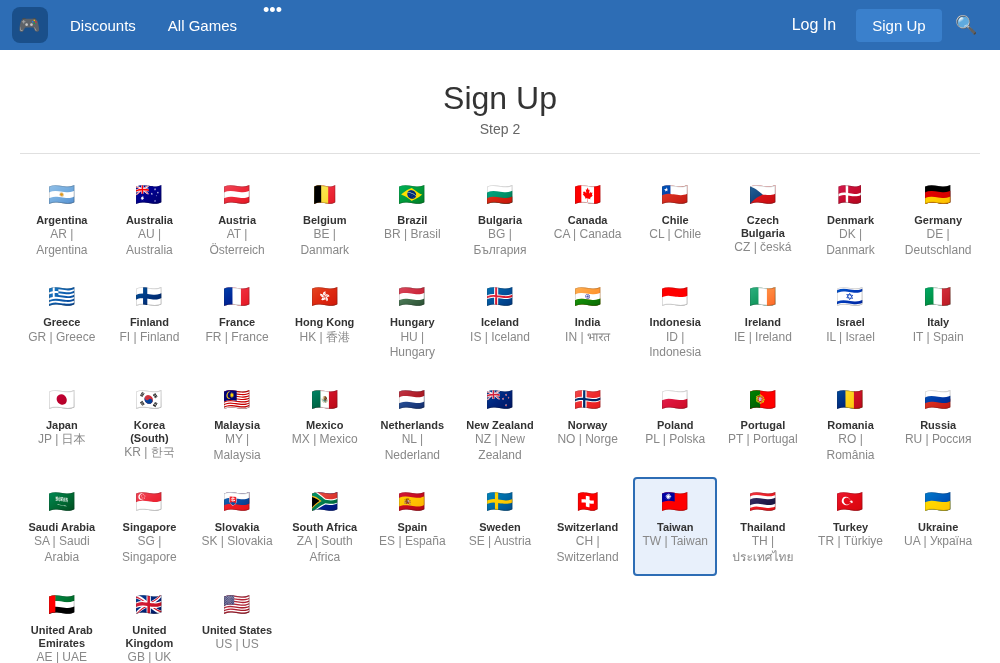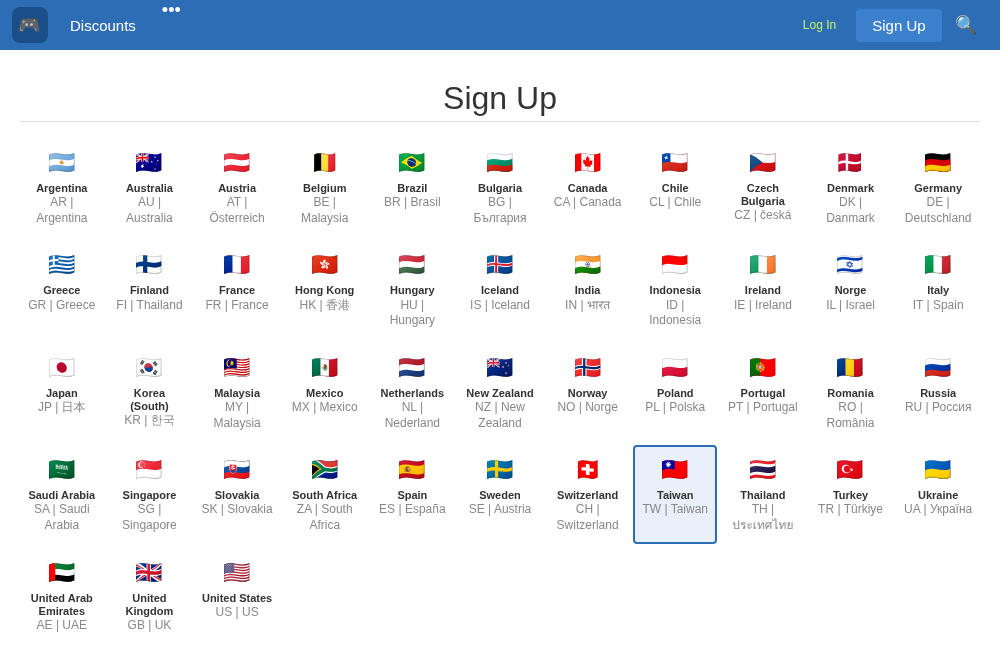--- a/index.html
+++ b/index.html
@@ -25,22 +25,22 @@
     .nav-links { display: flex; gap: 0; flex: 1; }
     .nav-link {
       color: white; text-decoration: none;
       padding: 13px 16px; height: 50px;
       display: flex; align-items: center;
       font-size: 15px; cursor: pointer;
     }
     .nav-dots { color: white; font-size: 18px; padding: 0 10px; cursor: pointer; }
     .nav-right { display: flex; align-items: center; gap: 4px; margin-left: auto; }
     .nav-btn-login {
-      color: #bef264; background: transparent; border: none;
-      padding: 8px 16px; font-size: 12px; cursor: pointer;
+      color: #ffffff; background: transparent; border: none;
+      padding: 8px 16px; font-size: 16px; cursor: pointer;
       border-radius: 4px;
     }
     .nav-btn-signup {
       background: #3a80cc; color: white; border: none;
       padding: 8px 16px; font-size: 15px; cursor: pointer;
       border-radius: 4px;
     }
     .nav-search {
       background: transparent; border: none; color: white;
       font-size: 18px; cursor: pointer; padding: 8px 10px;
@@ -119,31 +119,33 @@
   </style>
 </head>
 <body>
 
 <nav>
   <div class="nav-logo">
     <span>🎮</span>
   </div>
   <div class="nav-links">
     <a class="nav-link">Discounts</a>
+    <a class="nav-link">All Games</a>
     <span class="nav-dots">•••</span>
   </div>
   <div class="nav-right">
     <button class="nav-btn-login">Log In</button>
     <button class="nav-btn-signup">Sign Up</button>
     <button class="nav-search">🔍</button>
   </div>
 </nav>
 
 <div class="main-content">
   <h1 class="page-title">Sign Up</h1>
+  <p class="page-step">Step 2</p>
   <hr class="divider">
 
   <div class="countries-grid" id="countries-grid">
   <div class="country-item">
         <div class="flag">🇦🇷</div>
         <div class="country-name">Argentina</div>
         <div class="country-code">AR | Argentina</div>
       </div>
       <div class="country-item">
         <div class="flag">🇦🇺</div>
@@ -151,21 +153,21 @@
         <div class="country-code">AU | Australia</div>
       </div>
       <div class="country-item">
         <div class="flag">🇦🇹</div>
         <div class="country-name">Austria</div>
         <div class="country-code">AT | Österreich</div>
       </div>
       <div class="country-item">
         <div class="flag">🇧🇪</div>
         <div class="country-name">Belgium</div>
-        <div class="country-code">BE | Malaysia</div>
+        <div class="country-code">BE | Danmark</div>
       </div>
       <div class="country-item">
         <div class="flag">🇧🇷</div>
         <div class="country-name">Brazil</div>
         <div class="country-code">BR | Brasil</div>
       </div>
       <div class="country-item">
         <div class="flag">🇧🇬</div>
         <div class="country-name">Bulgaria</div>
         <div class="country-code">BG | България</div>
@@ -196,21 +198,21 @@
         <div class="country-code">DE | Deutschland</div>
       </div>
       <div class="country-item">
         <div class="flag">🇬🇷</div>
         <div class="country-name">Greece</div>
         <div class="country-code">GR | Greece</div>
       </div>
       <div class="country-item">
         <div class="flag">🇫🇮</div>
         <div class="country-name">Finland</div>
-        <div class="country-code">FI | Thailand</div>
+        <div class="country-code">FI | Finland</div>
       </div>
       <div class="country-item">
         <div class="flag">🇫🇷</div>
         <div class="country-name">France</div>
         <div class="country-code">FR | France</div>
       </div>
       <div class="country-item">
         <div class="flag">🇭🇰</div>
         <div class="country-name">Hong Kong</div>
         <div class="country-code">HK | 香港</div>
@@ -235,21 +237,21 @@
         <div class="country-name">Indonesia</div>
         <div class="country-code">ID | Indonesia</div>
       </div>
       <div class="country-item">
         <div class="flag">🇮🇪</div>
         <div class="country-name">Ireland</div>
         <div class="country-code">IE | Ireland</div>
       </div>
       <div class="country-item">
         <div class="flag">🇮🇱</div>
-        <div class="country-name">Norge</div>
+        <div class="country-name">Israel</div>
         <div class="country-code">IL | Israel</div>
       </div>
       <div class="country-item">
         <div class="flag">🇮🇹</div>
         <div class="country-name">Italy</div>
         <div class="country-code">IT | Spain</div>
       </div>
       <div class="country-item">
         <div class="flag">🇯🇵</div>
         <div class="country-name">Japan</div>

